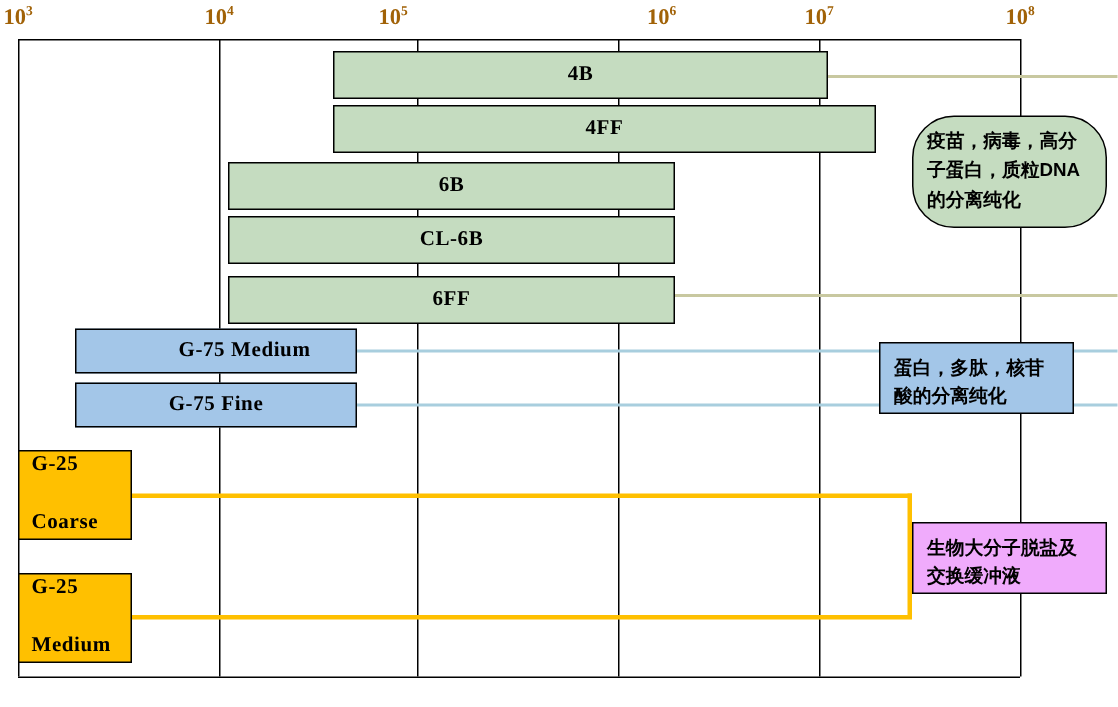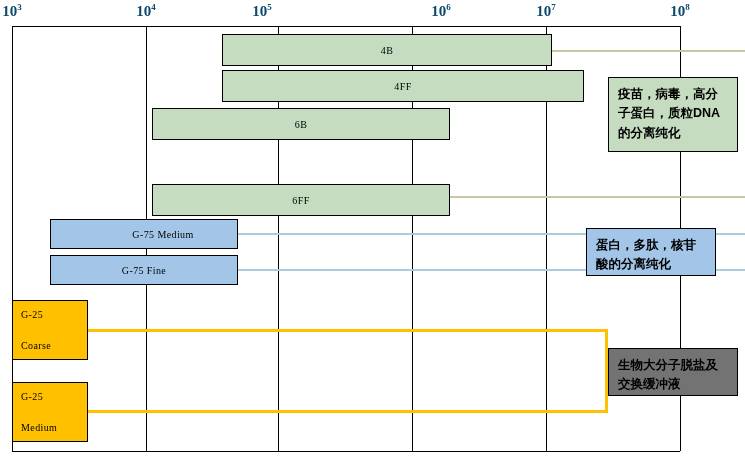--- a/index.html
+++ b/index.html
@@ -11,21 +11,21 @@
   }
   #stage{position:relative;width:745px;height:471px;}
 
   
   .axis-line{
     position:absolute;left:12px;top:26px;width:668px;height:0;
     border-top:1.6px solid #000;
   }
   .tick-label{
     position:absolute;top:2px;
-    font-size:15px;font-weight:bold;color:#0c4a6e;
+    font-size:15px;font-weight:bold;color:#a16207;
     white-space:nowrap;
     transform:translateX(-50%);
     font-family:"Liberation Serif", serif;
   }
   .tick-label sup{font-size:9px;font-weight:bold;vertical-align:super;}
 
   .gridline{
     position:absolute;top:26px;width:0;height:425px;
     border-left:1.3px solid #000;
   }
@@ -33,21 +33,21 @@
     position:absolute;left:12px;top:451px;width:668px;height:0;
     border-top:1.6px solid #000;
   }
 
   
   .bar{
     position:absolute;
     box-sizing:border-box;
     border:1.3px solid #000;
     display:flex;align-items:center;justify-content:center;
-    font-size:10px;font-weight:normal;color:#000;
+    font-size:14px;font-weight:bold;color:#000;
     letter-spacing:.4px;
     font-family:"Liberation Serif", serif;
   }
   .bar.green{background:#c5dcc0;}
   .bar.blue{background:#a3c6e8;}
   .bar.yellow{
     background:#ffc000;
     justify-content:flex-start;
     align-items:center;
     padding-left:8px;
@@ -64,21 +64,21 @@
   .callout{
     position:absolute;box-sizing:border-box;
     border:1.3px solid #000;
     font-size:12.5px;font-weight:bold;color:#000;
     padding:7px 8px 6px 9px;
     line-height:1.55;
     font-family:"Liberation Sans","DejaVu Sans",sans-serif;
   }
   .callout.green{background:#c5dcc0;}
   .callout.blue{background:#a3c6e8;}
-  .callout.yellow{background:#737373;}
+  .callout.yellow{background:#f0abfc;}
 </style>
 </head>
 <body>
 
 <div id="stage">
 
   <div class="axis-line"></div>
 
   <div class="tick-label" style="left:12px;"><span>10</span><sup>3</sup></div>
   <div class="tick-label" style="left:146px;"><span>10</span><sup>4</sup></div>
@@ -101,20 +101,23 @@
 
   <div class="bar green" style="left:222px;top:34px;width:330px;height:32px;">
     <span>4B</span>
   </div>
   <div class="bar green" style="left:222px;top:70px;width:362px;height:32px;">
     <span>4FF</span>
   </div>
   <div class="bar green" style="left:152px;top:108px;width:298px;height:32px;">
     <span>6B</span>
   </div>
+  <div class="bar green" style="left:152px;top:144px;width:298px;height:32px;">
+    <span>CL-6B</span>
+  </div>
   <div class="bar green" style="left:152px;top:184px;width:298px;height:32px;">
     <span>6FF</span>
   </div>
 
   <div class="conn-h" style="left:238px;top:233px;width:552px;border-top:2.5px solid #a8cede;"></div>
 
   <div class="conn-h" style="left:238px;top:269px;width:552px;border-top:2.5px solid #a8cede;"></div>
 
   <div class="bar blue" style="left:50px;top:219px;width:188px;height:30px;padding-left:38px;">
     <span>G-75 Medium</span>
@@ -129,19 +132,19 @@
 
   <div class="bar yellow" style="left:12px;top:300px;width:76px;height:60px;">
     <span>G-25</span>
     <span>Coarse</span>
   </div>
   <div class="bar yellow" style="left:12px;top:382px;width:76px;height:60px;">
     <span>G-25</span>
     <span>Medium</span>
   </div>
 
-  <div class="callout green" style="left:608px;top:77px;width:130px;height:75px;">疫苗，病毒，高分子蛋白，质粒DNA的分离纯化</div>
+  <div class="callout green" style="left:608px;top:77px;width:130px;height:75px;border-radius:28px;">疫苗，病毒，高分子蛋白，质粒DNA的分离纯化</div>
 
   <div class="callout blue" style="left:586px;top:228px;width:130px;height:48px;">蛋白，多肽，核苷酸的分离纯化</div>
 
   <div class="callout yellow" style="left:608px;top:348px;width:130px;height:48px;">生物大分子脱盐及交换缓冲液</div>
 
 </div>
 
 </body></html>

